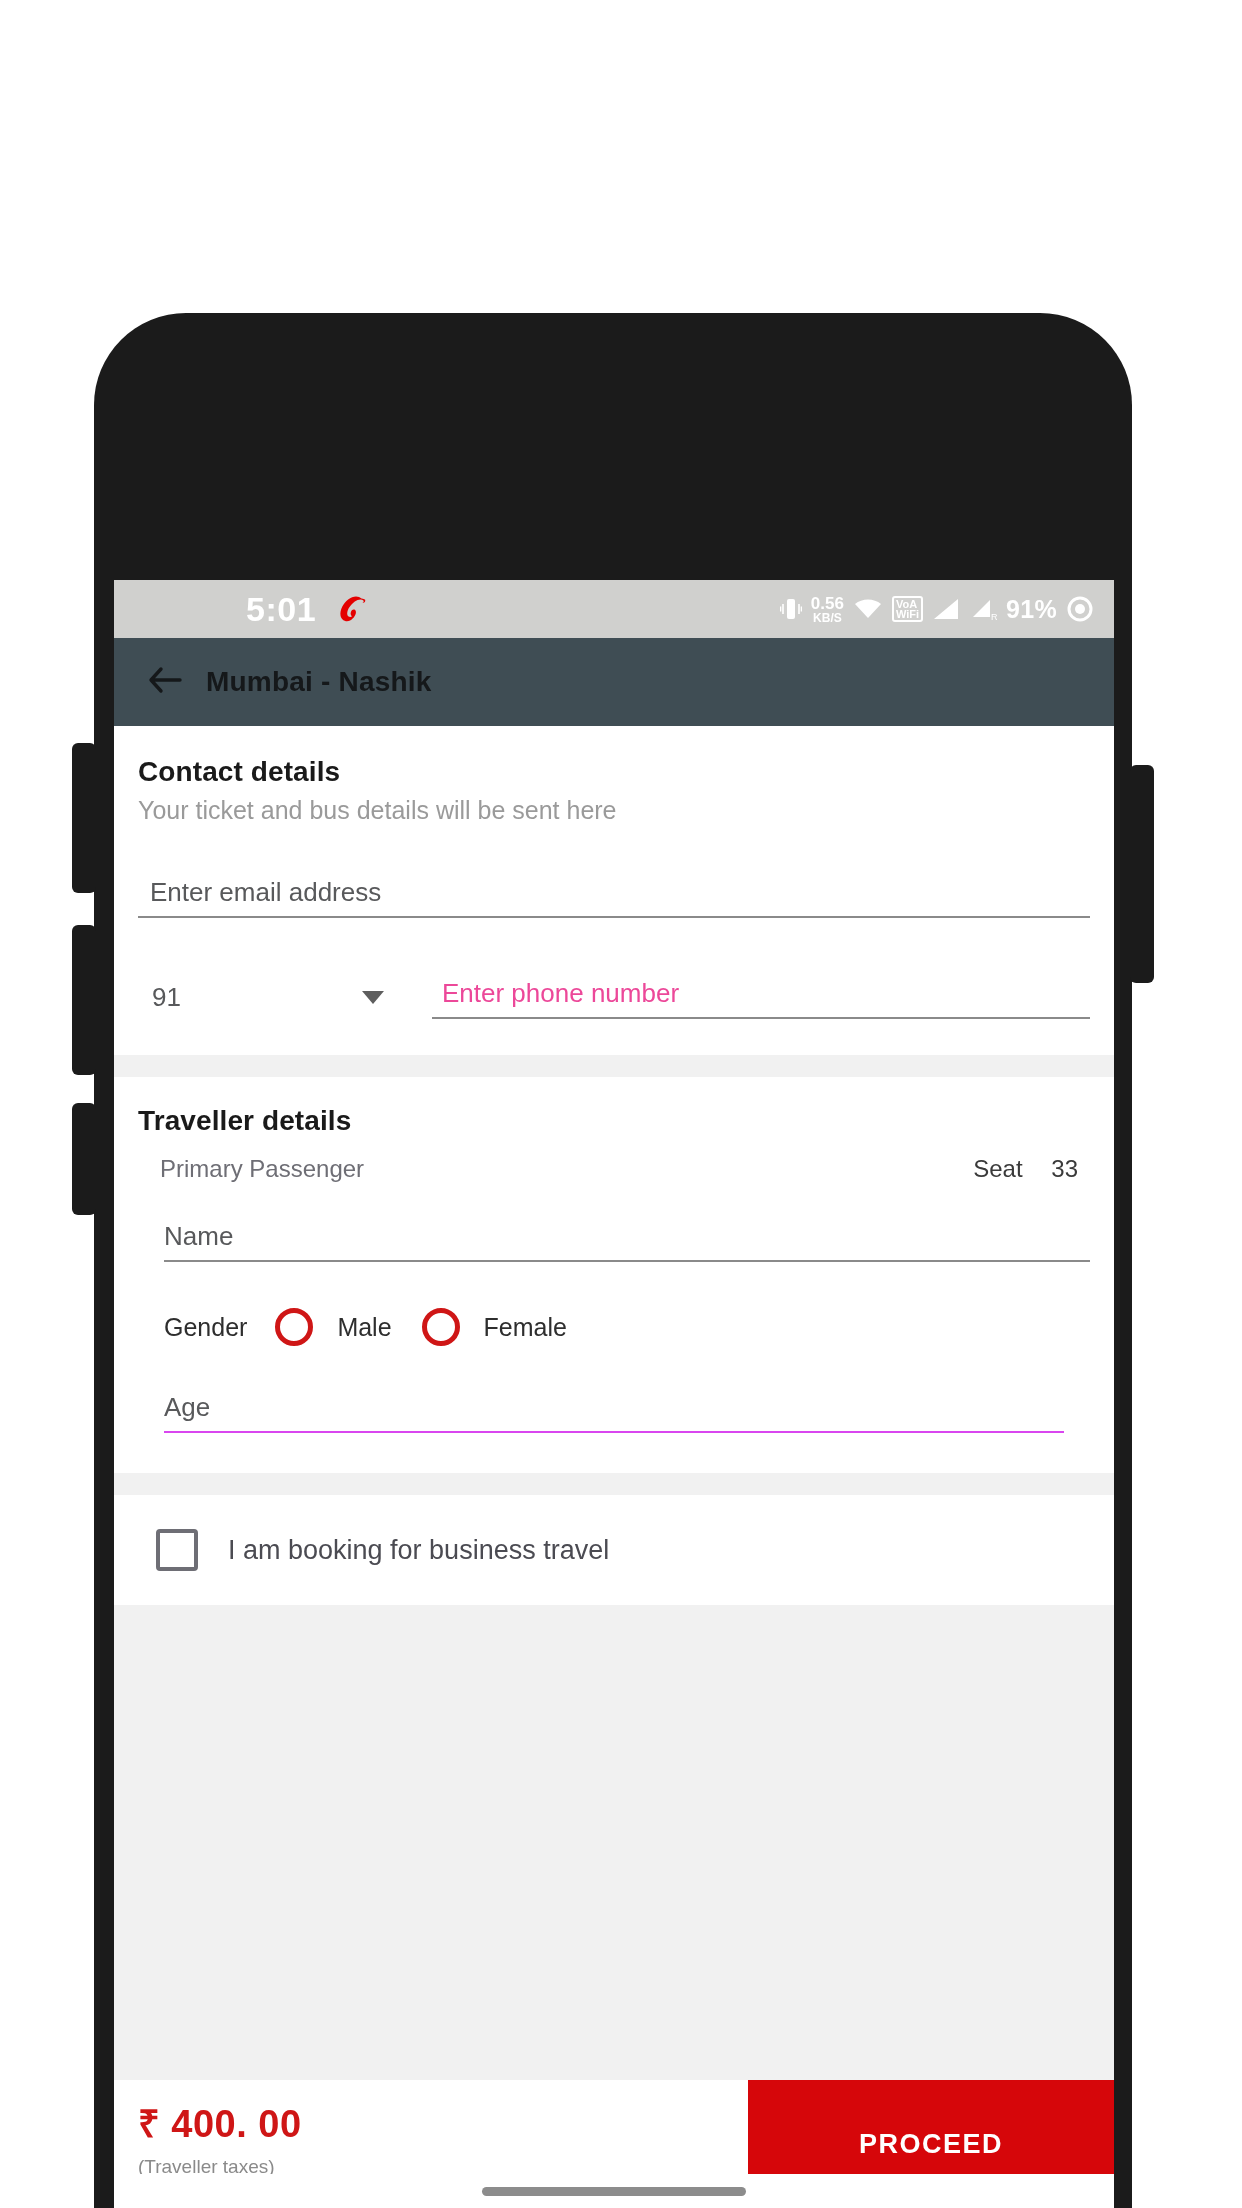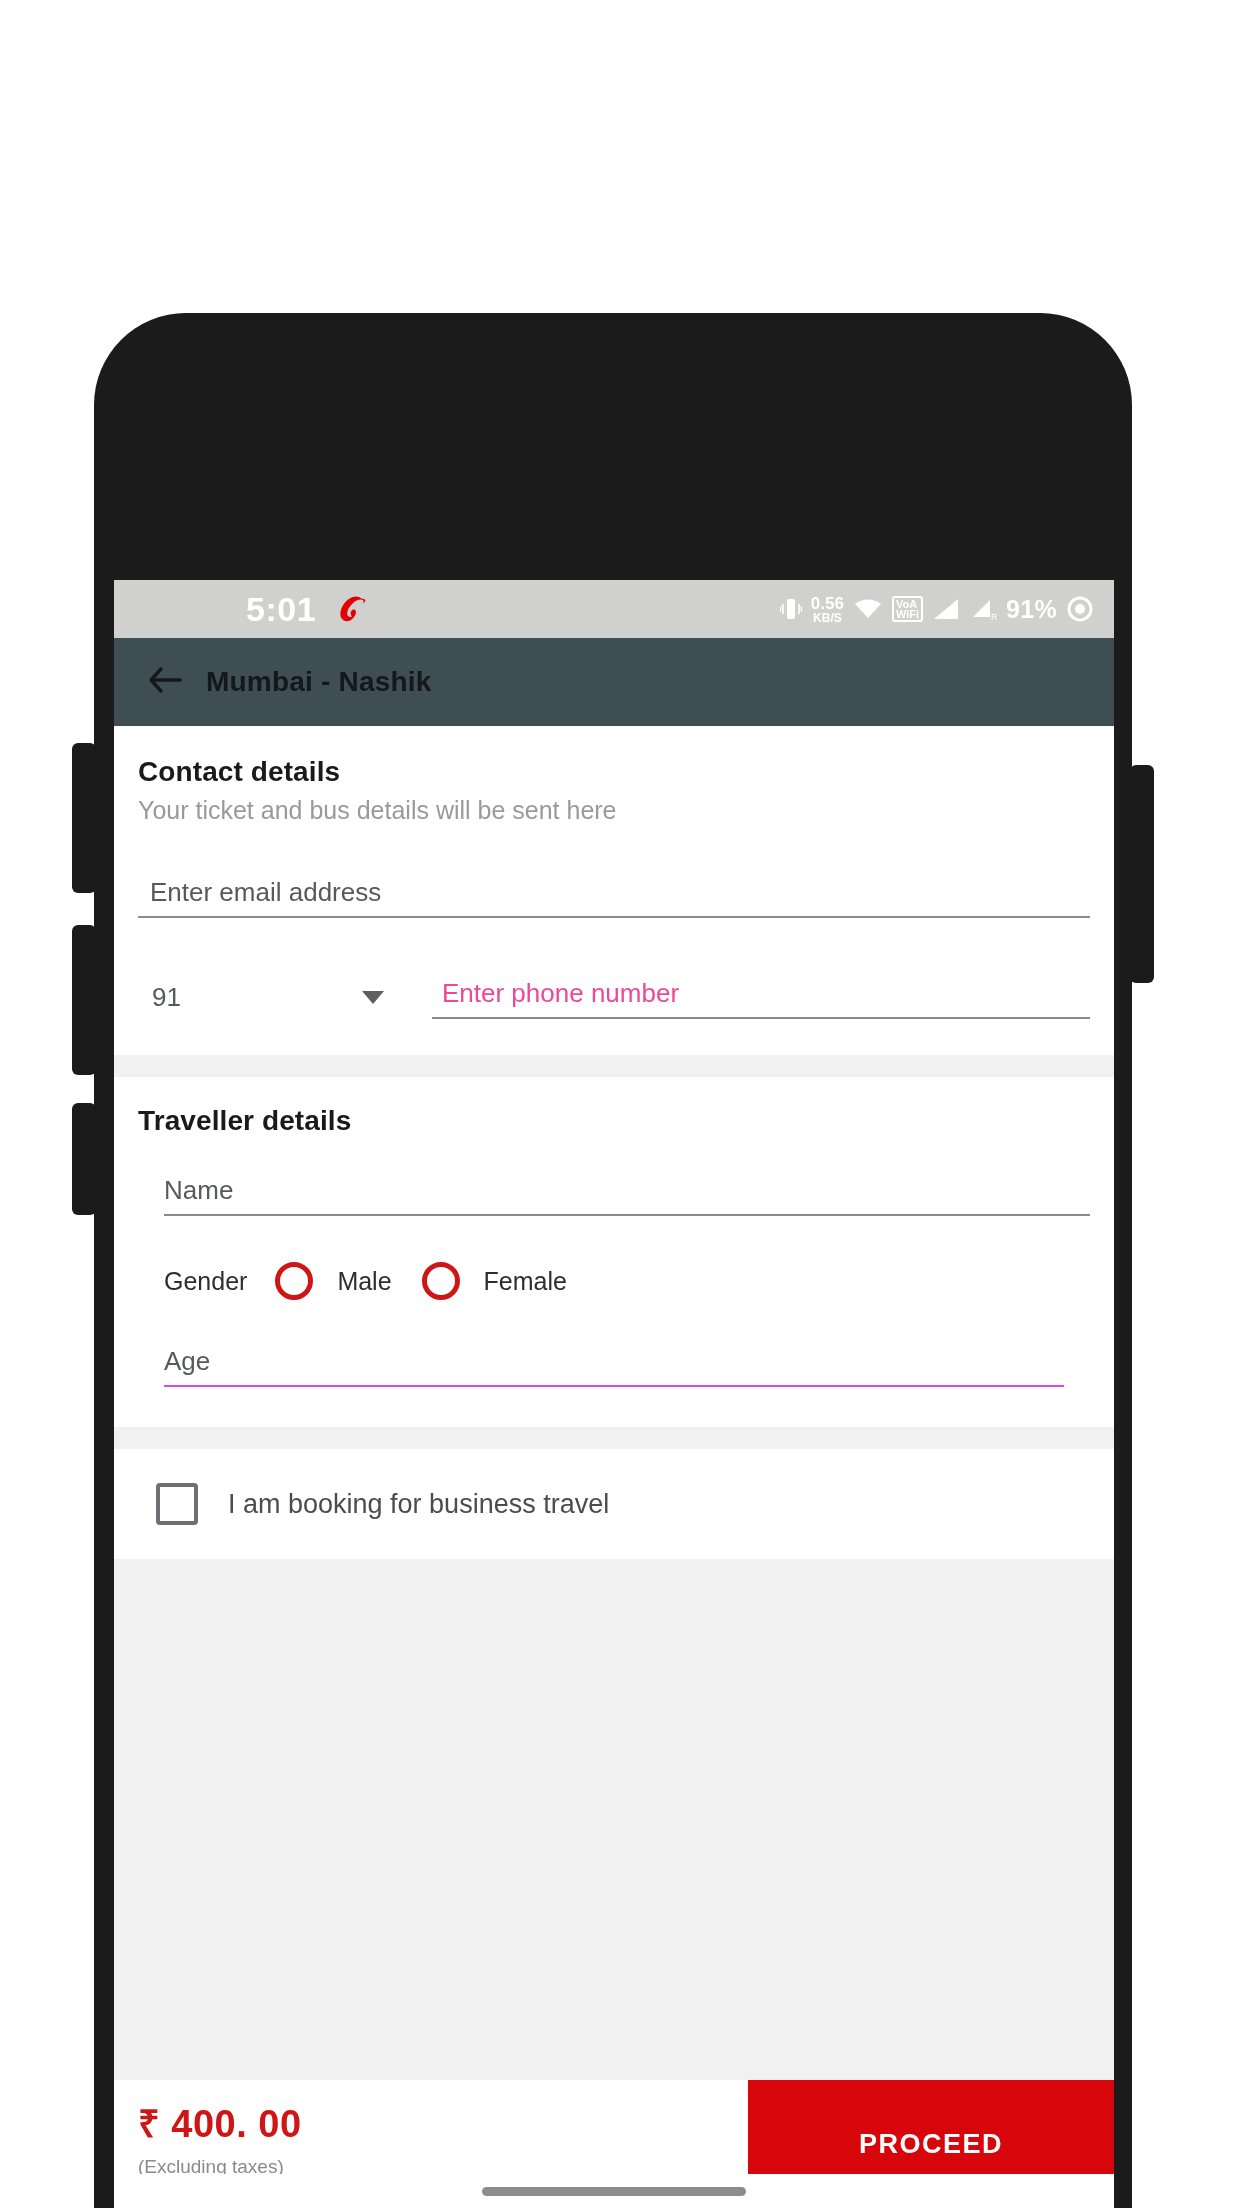--- a/index.html
+++ b/index.html
@@ -305,20 +305,27 @@
         </div>
         <div id="phone-field">Enter phone number</div>
       </div>
     </div>
 
     <div class="gap"></div>
 
     <div class="card" id="traveller-card">
       <div class="sec-title">Traveller details</div>
 
+      <div id="pax-row">
+        <span id="pax-label">Primary Passenger</span>
+        <span id="seat-wrap">
+          <span>Seat</span>
+          <span class="num">33</span>
+        </span>
+      </div>
 
       <div id="name-field">Name</div>
 
       <div id="gender-row">
         <span id="gender-label">Gender</span>
         <span class="radio"></span>
         <span class="radio-label">Male</span>
         <span class="radio"></span>
         <span class="radio-label">Female</span>
       </div>
@@ -331,21 +338,21 @@
     <div class="card" id="business-card">
       <span id="business-checkbox"></span>
       <span id="business-label">I am booking for business travel</span>
     </div>
 
   </div>
 
   <div id="bottom-bar">
     <div id="price-block">
       <div id="price">₹ 400. 00</div>
-      <div id="price-note">(Excluding taxes)</div>
+      <div id="price-note">(Traveller taxes)</div>
     </div>
     <div id="proceed-button">PROCEED</div>
   </div>
 
   <div id="nav-pill-wrap">
     <div id="nav-pill"></div>
   </div>
 
 </div>
 

